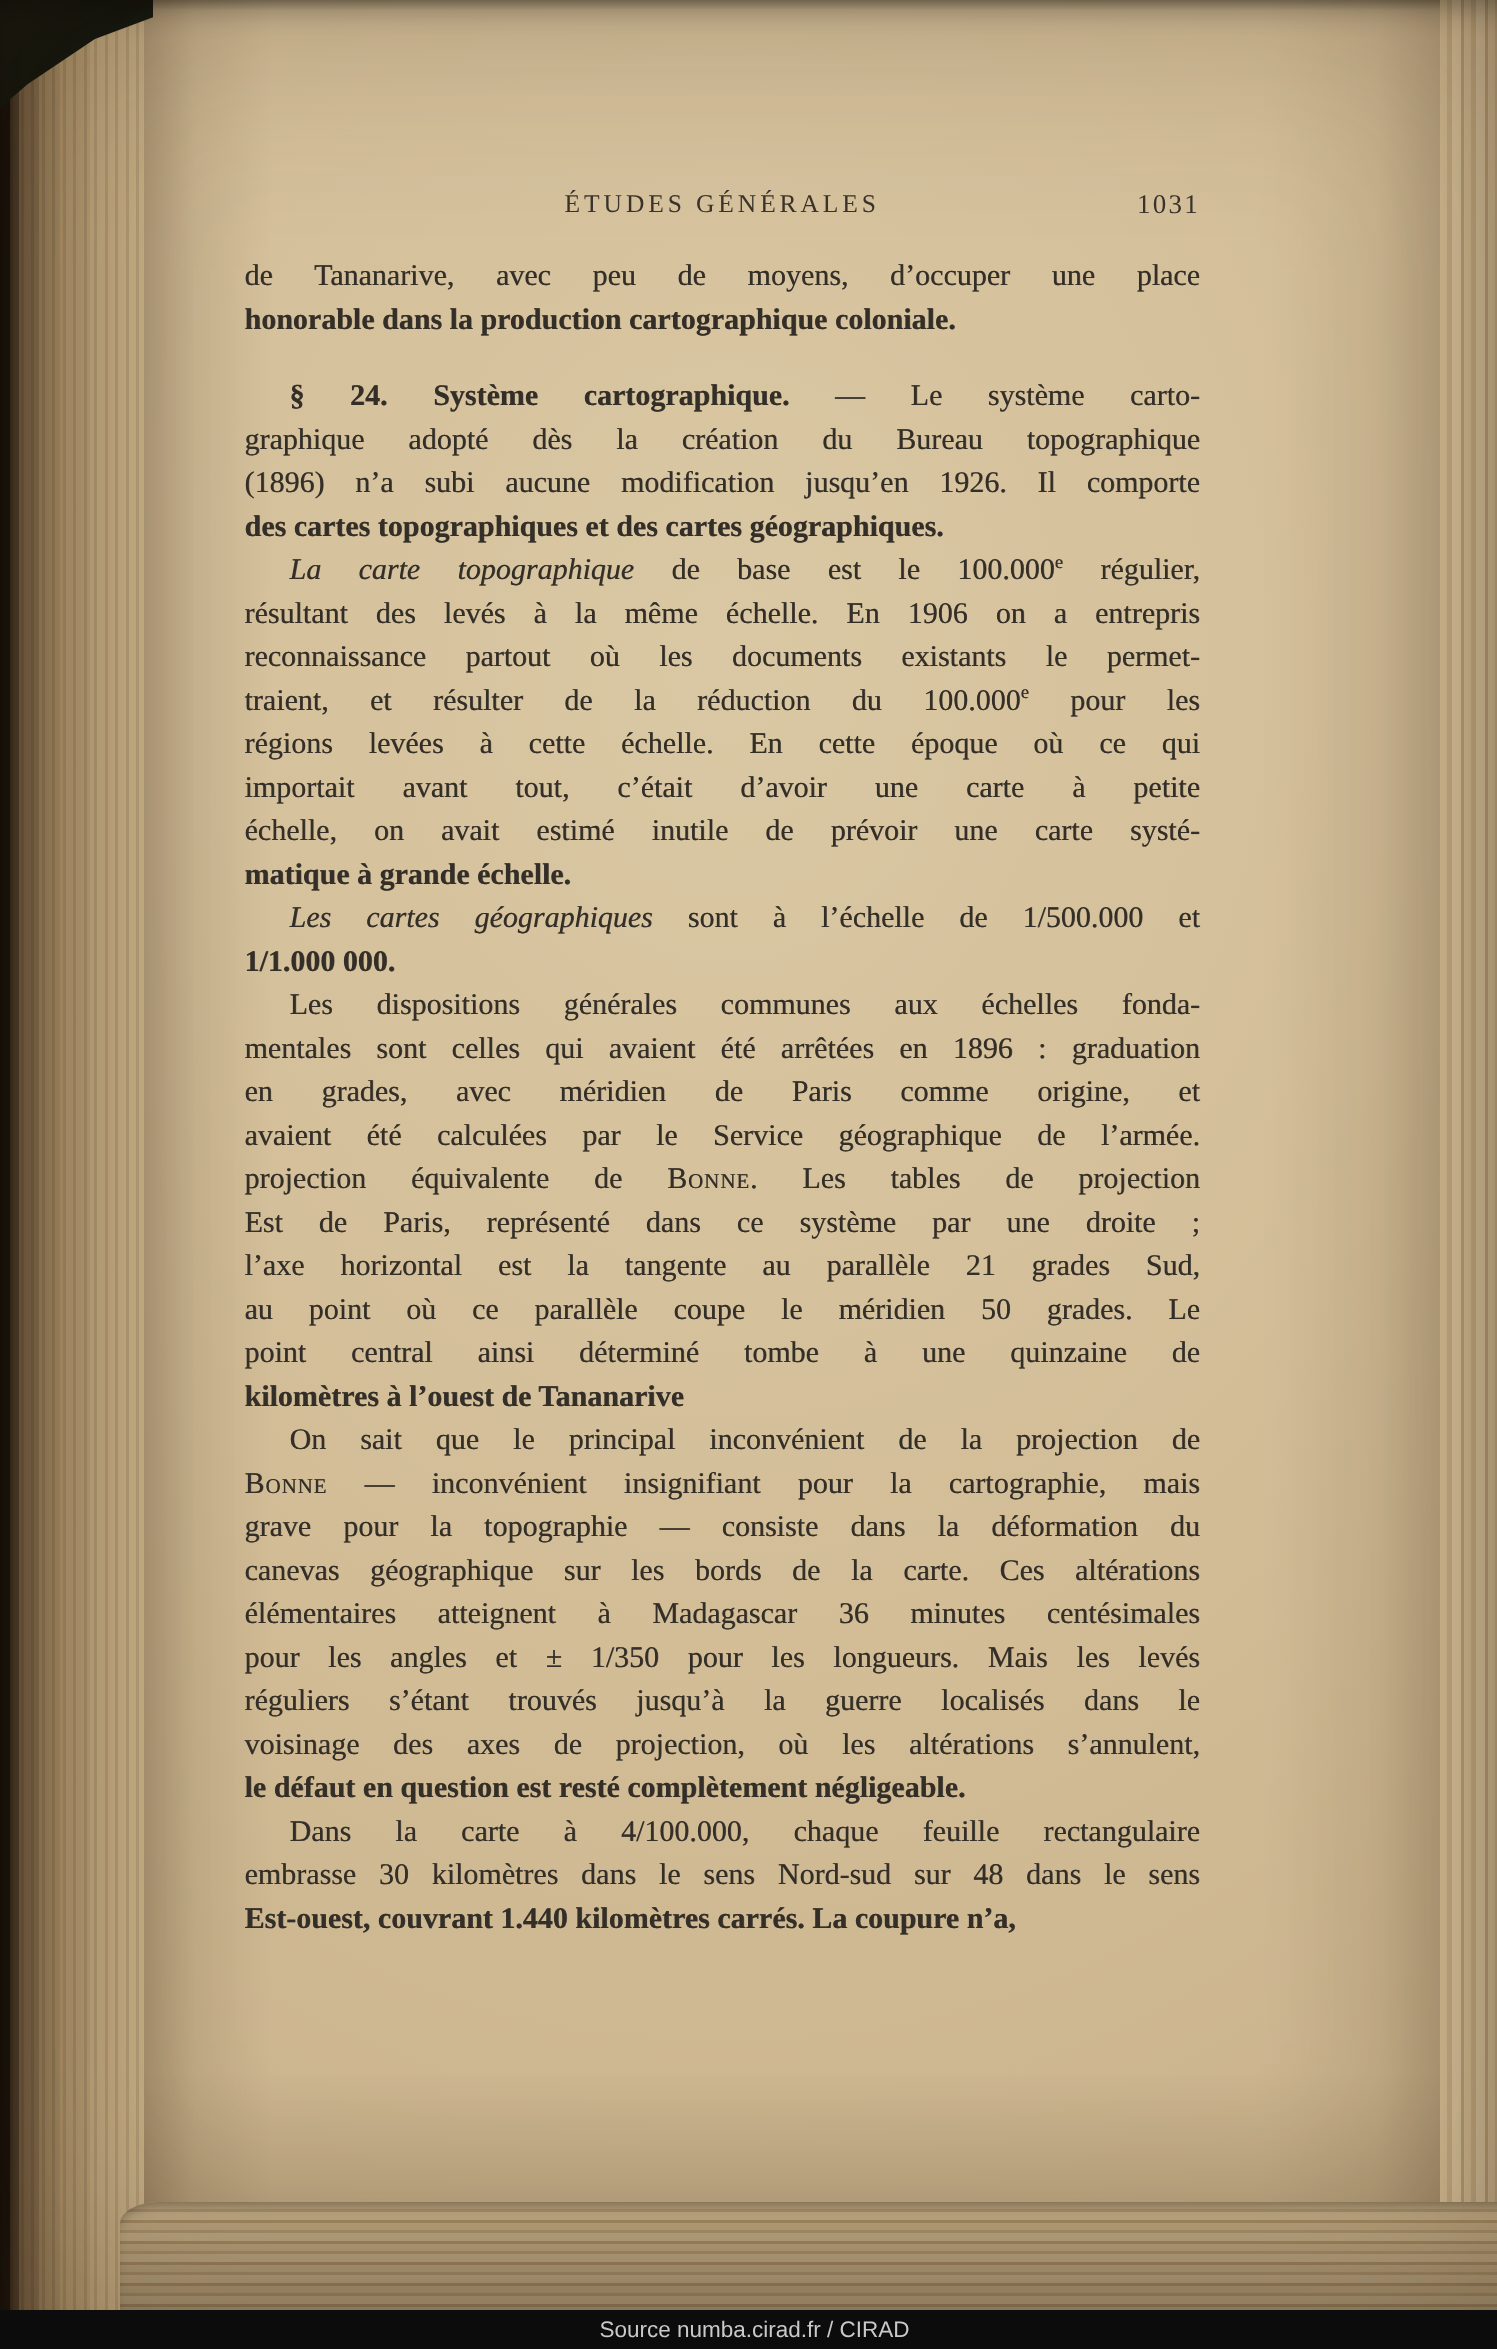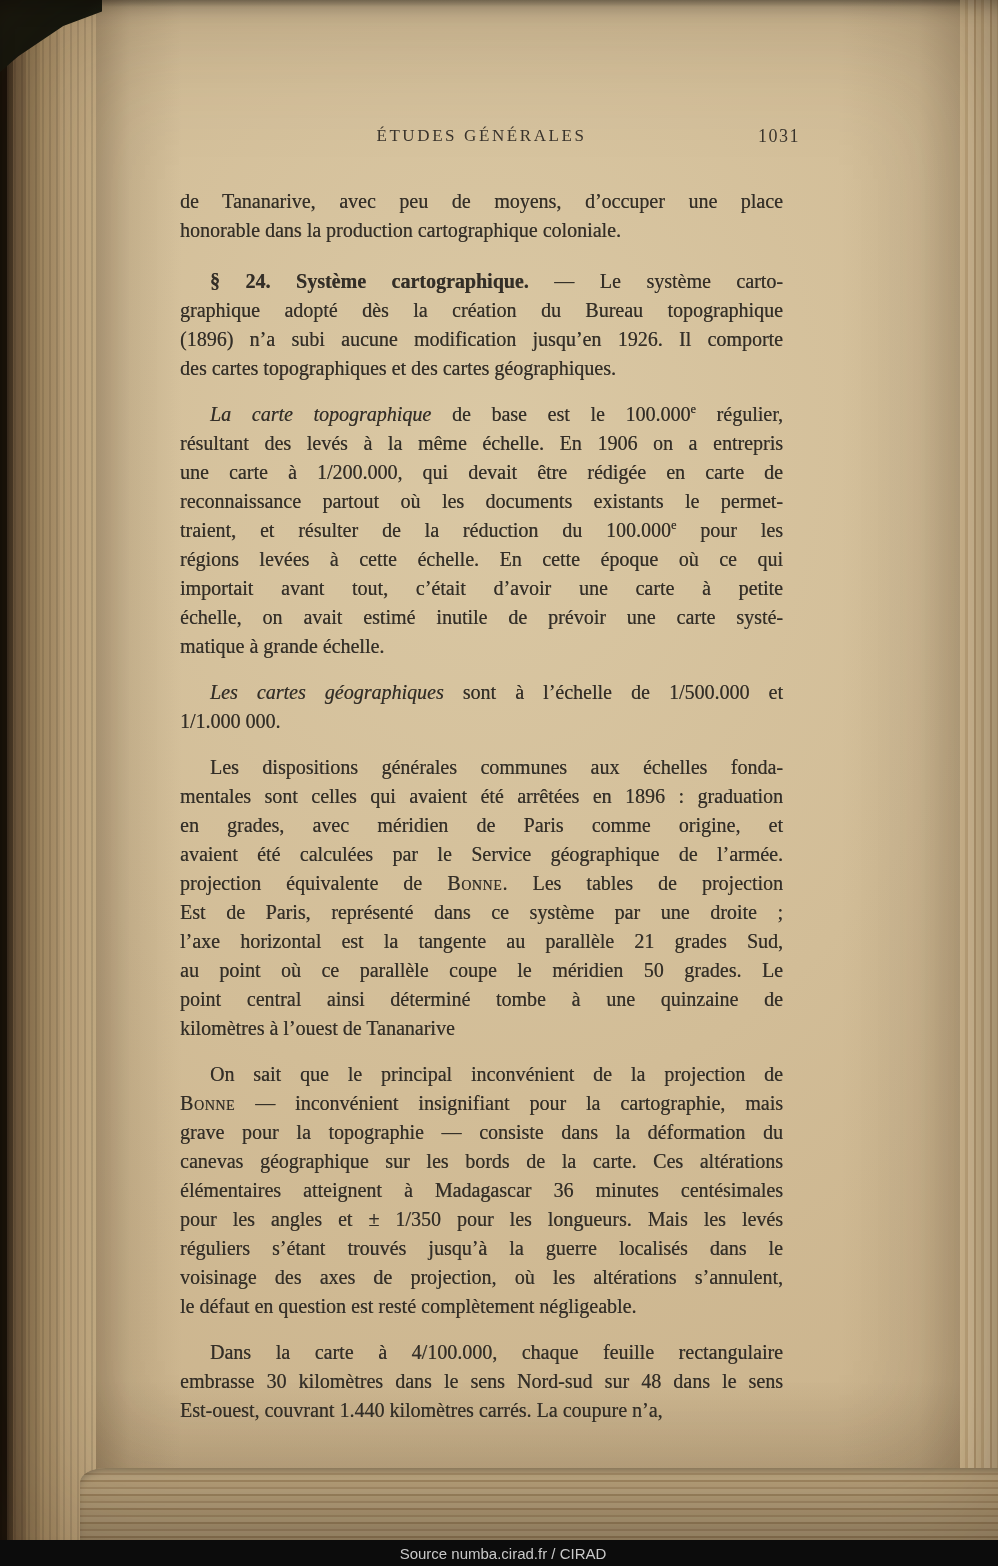--- a/index.html
+++ b/index.html
@@ -64,23 +64,23 @@
   .running-title { display:block; text-align:center; }
   .folio {
     position:absolute; right:0; top:0; font-size:18px; letter-spacing:1.5px;
   }
   
   .text-block {
     position:absolute; left:67px; top:170px; width:637px;
     font-size:20px; line-height:29px; color:#332e27;
     text-shadow: 0.3px 0 0 rgba(51,46,39,0.65);
   }
-  .para { margin:17px; }
+  .para { margin:0; }
   .line { text-align:justify; text-align-last:justify; white-space:normal; }
-  .line.last { text-align-last:left; }
+  .line.last { text-align-last:left;font-weight:bold; }
   .line.indent { text-indent:30px; }
   .b  { font-weight:bold; }
   .i  { font-style:italic; }
   .sc { font-variant:small-caps; letter-spacing:0.6px; }
   .sup{ vertical-align:super; font-size:0.62em; line-height:0; }
   
   .vignette {
     position:absolute; left:0; right:0; top:0; bottom:26px; z-index:4;
     pointer-events:none;
     box-shadow: inset 0 0 150px rgba(60,38,15,0.30), inset 0 12px 22px -10px rgba(0,0,0,0.45);
@@ -113,21 +113,20 @@
         </div>
         <div class="para" style="margin-top: 22px;">
           <div class="line indent"><span class="b">§ 24. Système cartographique.</span> — Le système carto-</div>
           <div class="line">graphique adopté dès la création du Bureau topographique</div>
           <div class="line">(1896) n’a subi aucune modification jusqu’en 1926. Il comporte</div>
           <div class="line last">des cartes topographiques et des cartes géographiques.</div>
         </div>
         <div class="para">
           <div class="line indent"><span class="i">La carte topographique</span> de base est le 100.000<span class="sup">e</span> régulier,</div>
           <div class="line">résultant des levés à la même échelle. En 1906 on a entrepris</div>
-          <div class="line">une carte à 1/200.000, qui devait être rédigée en carte de</div>
           <div class="line">reconnaissance partout où les documents existants le permet-</div>
           <div class="line">traient, et résulter de la réduction du 100.000<span class="sup">e</span> pour les</div>
           <div class="line">régions levées à cette échelle. En cette époque où ce qui</div>
           <div class="line">importait avant tout, c’était d’avoir une carte à petite</div>
           <div class="line">échelle, on avait estimé inutile de prévoir une carte systé-</div>
           <div class="line last">matique à grande échelle.</div>
         </div>
         <div class="para">
           <div class="line indent"><span class="i">Les cartes géographiques</span> sont à l’échelle de 1/500.000 et</div>
           <div class="line last">1/1.000 000.</div>

